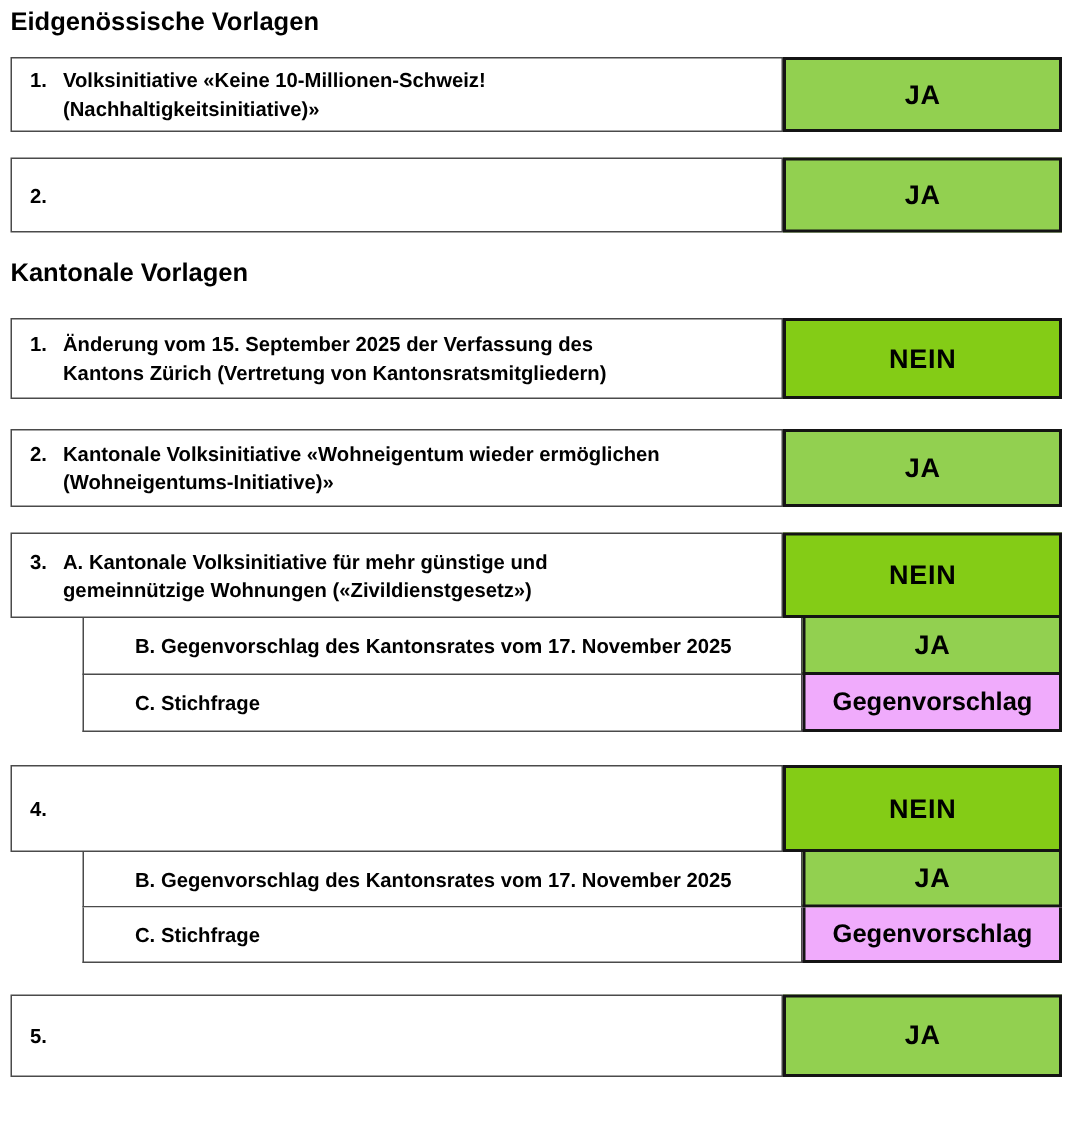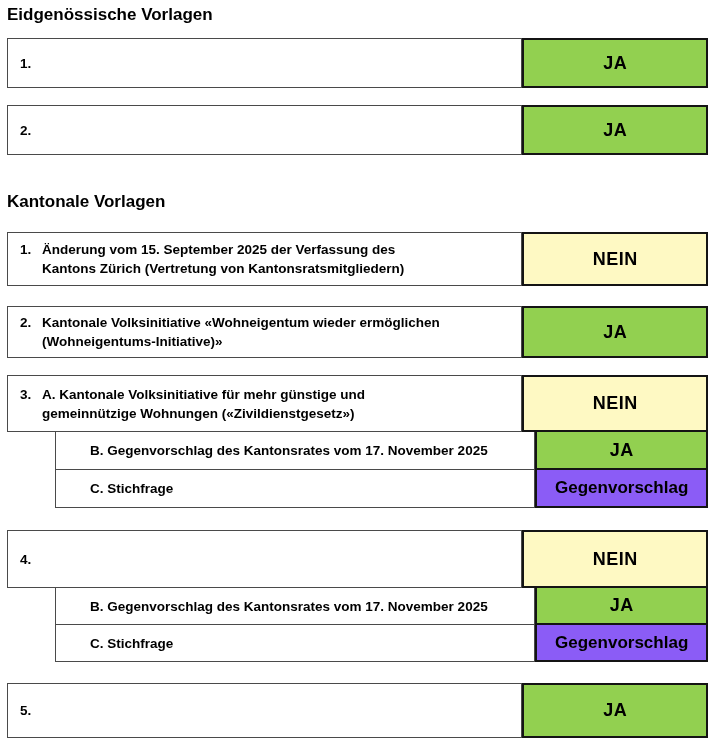--- a/index.html
+++ b/index.html
@@ -18,21 +18,21 @@
     color: #000000;
     -webkit-font-smoothing: antialiased;
   }
 
   .section-title {
     font-size: 17px;
     line-height: 13px;
     margin: 0 0 17px 0;
   }
   .section-title.second {
-    margin-top: 40px;
+    margin-top: 20px;
     margin-bottom: 24px;
   }
 
   .vote-row {
     display: flex;
     width: 701px;
     align-items: stretch;
   }
 
   .text-cell {
@@ -66,22 +66,22 @@
     box-sizing: border-box;
     border: 2px solid #141414;
     display: flex;
     align-items: center;
     justify-content: center;
     font-size: 18px;
     letter-spacing: 0.5px;
     text-align: center;
   }
   .vote-yes     { background: #92D050; }
-  .vote-no      { background: #fef9c3; }
-  .vote-counter { background: #8b5cf6; font-size: 17px; letter-spacing: 0; white-space: nowrap; }
+  .vote-no      { background: #84cc16; }
+  .vote-counter { background: #f0abfc; font-size: 17px; letter-spacing: 0; white-space: nowrap; }
 
   .vote-group .sub .text-cell { border-top: none; margin-left: 48px; }
   .vote-group .sub .vote-box  { border-top: none; }
 
   
   .h50 { min-height: 50px; }
   .h52 { min-height: 52px; }
   .h54 { min-height: 54px; }
   .h55 { min-height: 55px; }
   .h57 { min-height: 57px; }
@@ -97,20 +97,22 @@
 </style>
 </head>
 <body>
 
 <div class="section-title">Eidgenössische Vorlagen</div>
 
 <div class="vote-row h50 mb17">
   <div class="text-cell">
     <div class="inner">
       <span class="num">1.</span>
+      <span class="txt">Volksinitiative «Keine 10-Millionen-Schweiz!
+(Nachhaltigkeitsinitiative)»</span>
     </div>
   </div>
   <div class="vote-box vote-yes">
     <span>JA</span>
   </div>
 </div>
 
 <div class="vote-row h50">
   <div class="text-cell">
     <div class="inner">

